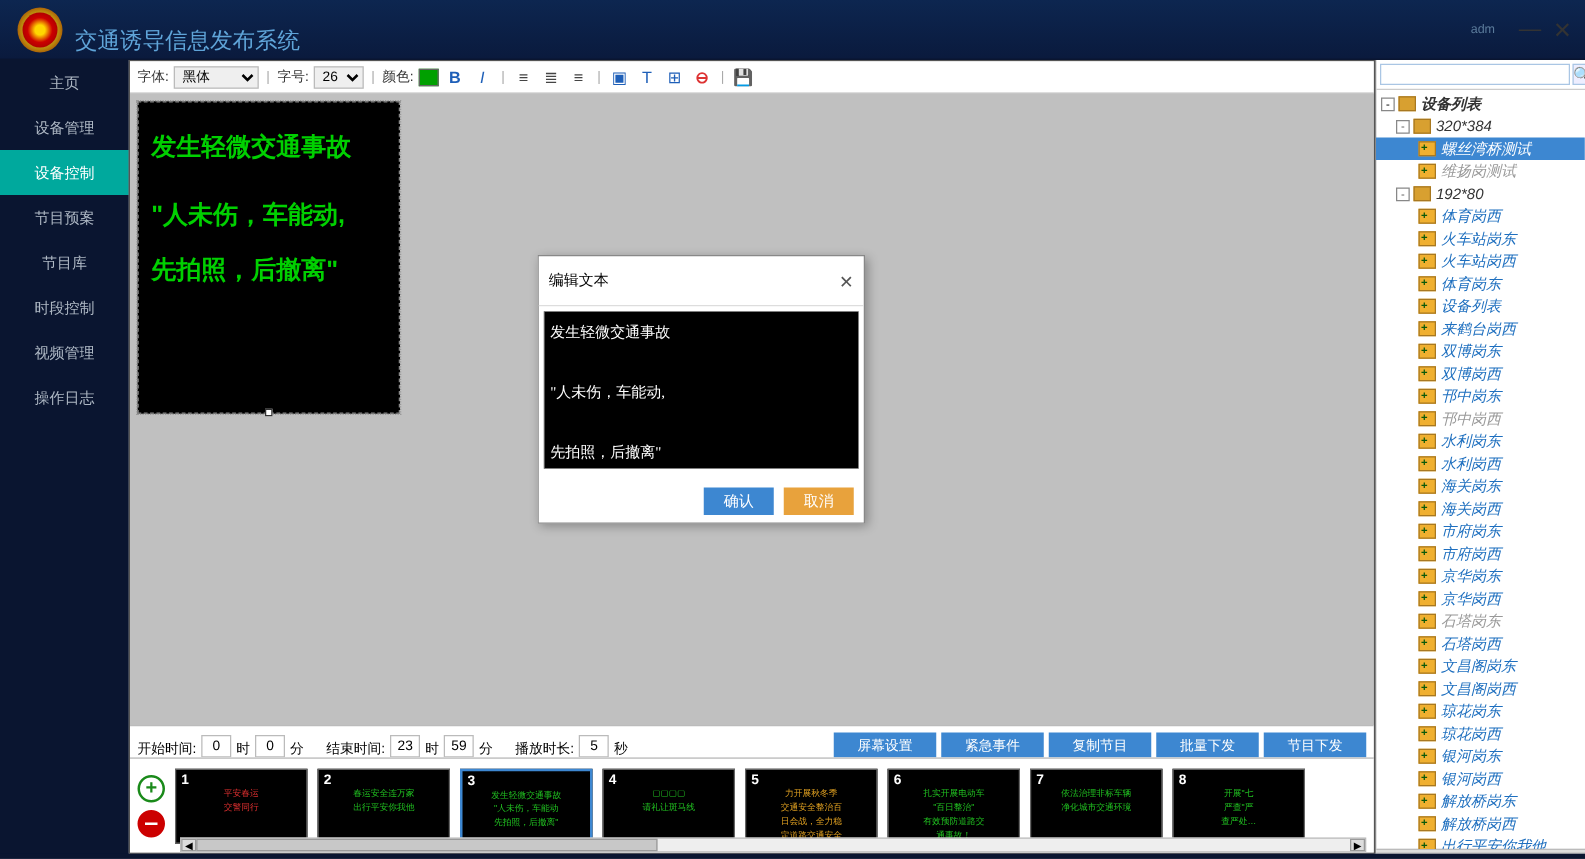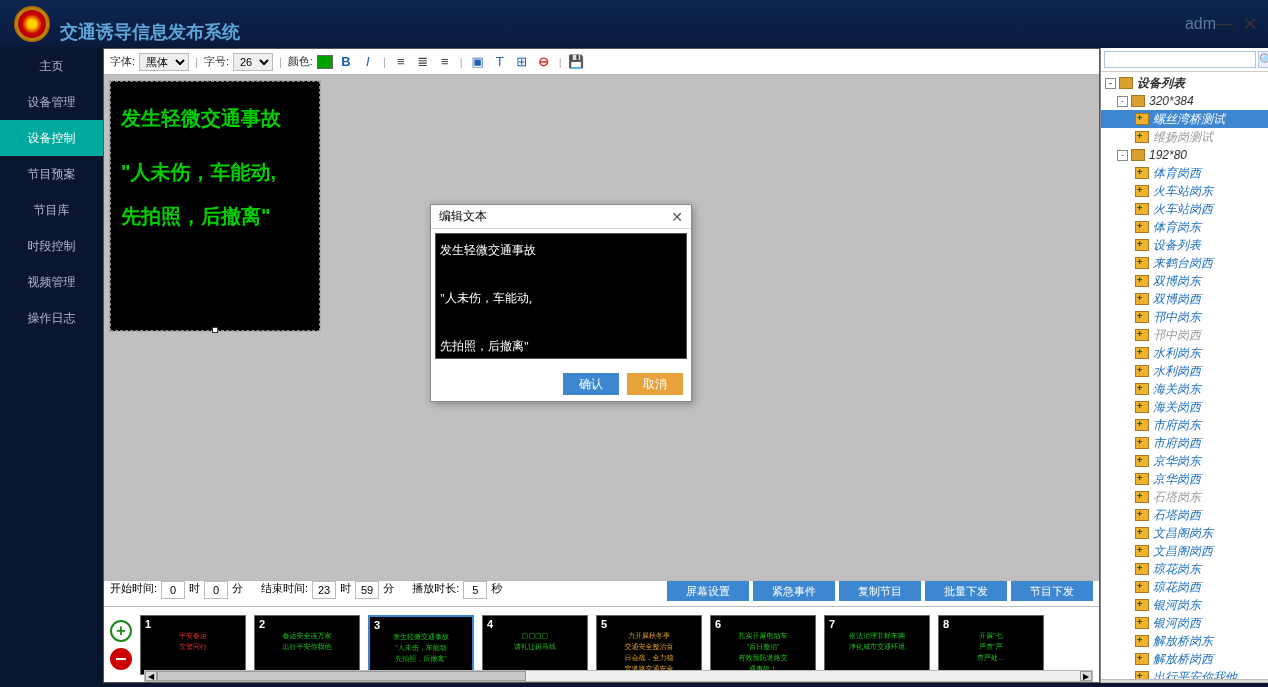--- a/index.html
+++ b/index.html
@@ -1,22 +1,22 @@
 <!DOCTYPE html>
 <html><head>
 <meta charset="utf-8">
 <style>
 * { margin: 0; padding: 0; box-sizing: border-box; font-family: "Microsoft YaHei", sans-serif; }
 body { width: 1268px; height: 687px; background: #0a1530; overflow: hidden; position: relative; }
 
 .header { height: 48px; background: linear-gradient(180deg, #0d2650 0%, #0a1a3d 100%); display: flex; align-items: center; padding: 0 14px; position: relative; border-bottom: 1px solid #0a1530; }
 .logo { width: 36px; height: 36px; border-radius: 50%; background: radial-gradient(circle, #d4af37 30%, #b8860b 60%, #8b0000 100%); margin-right: 10px; position: relative; }
 .logo::before { content: ""; position: absolute; inset: 4px; border-radius: 50%; background: radial-gradient(circle, #ffd700 20%, #cc0000 50%, #8b0000 100%); }
-.app-title { color: #5fa4d8; font-size: 18px; font-weight: bold; margin-top: 16px; }
-.header-user { position: absolute; right: 52px; color: #5a7a9a; font-size: 16px; }
+.app-title { color: #5fa4d8; font-size: 18px; font-weight: normal; margin-top: 16px; }
+.header-user { position: absolute; right: 72px; color: #5a7a9a; font-size: 10px; }
 .win-btns { position: absolute; right: 10px; display: flex; gap: 10px; }
 .win-btn { width: 16px; height: 16px; color: #333; font-size: 18px; cursor: pointer; display: flex; align-items: center; justify-content: center; }
 
 .sidebar { position: absolute; left: 0; top: 48px; bottom: 4px; width: 103px; background: #0a1530; }
 .sidebar-item { height: 36px; display: flex; align-items: center; justify-content: center; color: #aeb8c4; font-size: 12px; cursor: pointer; }
 .sidebar-item.active { background: #00a99d; color: #fff; text-align: right; }
 
 .main { position: absolute; left: 103px; top: 48px; right: 168px; bottom: 4px; background: #c0c0c0; display: flex; flex-direction: column; border: 1px solid #555; }
 
 .toolbar { height: 26px; background: #fff; border-bottom: 1px solid #bbb; display: flex; align-items: center; padding: 0 6px; font-size: 11px; gap: 4px; }
@@ -30,21 +30,21 @@
 .tb-btn.red { color: #d33; font-weight: bold; }
 .tb-btn.blue { color: #1e5fb8; }
 
 .canvas-area { flex: 1; background: #c0c0c0; position: relative; overflow: hidden; }
 .led-preview { position: absolute; left: 6px; top: 6px; width: 210px; height: 250px; background: #000; border: 1px dashed #888; }
 .led-preview.selected { outline: 1px dotted #999; }
 .led-text { color: #00d000; padding: 14px 10px; font-size: 20px; line-height: 2.2; font-family: SimHei; font-weight: bold; }
 .led-text .l1 { margin-bottom: 10px; }
 .resize-handle { position: absolute; bottom: -3px; left: 50%; transform: translateX(-50%); width: 6px; height: 6px; background: #fff; border: 1px solid #333; }
 
-.bottom-bar { height: 26px; background: #fff; border-top: 1px solid #bbb; display: flex; align-items: flex-start; padding: 0 6px; font-size: 11px; gap: 4px; }
+.bottom-bar { height: 26px; background: #fff; border-top: 1px solid #bbb; display: flex; align-items: flex-end; padding: 0 6px; font-size: 11px; gap: 4px; }
 .bb-input { width: 24px; height: 18px; border: 1px solid #bbb; font-size: 11px; text-align: center; }
 .bb-btn { height: 20px; padding: 0 19px; background: #3d87d1; color: #fff; border: none; font-size: 11px; cursor: pointer; }
 .bb-spacer { flex: 1; }
 
 .film-strip { height: 76px; background: #fff; border-top: 1px solid #bbb; display: flex; align-items: center; padding: 4px 6px; gap: 8px; overflow: hidden; position: relative; }
 .strip-ctrls { display: flex; flex-direction: column; gap: 6px; }
 .strip-btn { width: 22px; height: 22px; border-radius: 50%; border: 2px solid; display: flex; align-items: center; justify-content: center; font-size: 16px; font-weight: bold; cursor: pointer; }
 .strip-add { color: #1a8a1a; border-color: #1a8a1a; }
 .strip-del { color: #c00; border-color: #c00; background: #c00; }
 .strip-del::before { content: ""; width: 10px; height: 2px; background: #fff; }
@@ -74,21 +74,21 @@
 .tree-row.selected { background: #3d87d1; }
 .tree-row.selected .tree-label { color: #fff; }
 .tree-exp { width: 11px; height: 11px; border: 1px solid #888; margin-right: 3px; font-size: 9px; line-height: 9px; text-align: center; color: #555; }
 .tree-icon { width: 14px; height: 12px; margin-right: 4px; background: #d8a030; border: 1px solid #a87820; position: relative; }
 .tree-icon.device { background: #f0b030; }
 .tree-icon.device::before { content: "+"; position: absolute; left: 1px; top: -1px; font-size: 9px; color: #0a5a0a; font-weight: bold; }
 .tree-label { font-size: 12px; font-style: italic; }
 .tree-splitter { height: 4px; background: #ddd; border-top: 1px solid #bbb; border-bottom: 1px solid #bbb; }
 
 .modal { position: absolute; left: 430px; top: 204px; width: 262px; background: #fff; border: 1px solid #888; box-shadow: 2px 2px 8px rgba(0,0,0,0.3); }
-.modal-title { height: 24px; display: flex; align-items: center; padding: 0 8px; font-size: 12px; border-bottom: 1px solid #ddd; }
+.modal-title { height: 40px; display: flex; align-items: center; padding: 0 8px; font-size: 12px; border-bottom: 1px solid #ddd; }
 .modal-title-text { flex: 1; }
 .modal-close { font-size: 14px; cursor: pointer; color: #555; }
 .modal-body { padding: 4px; }
 .modal-textarea { width: 100%; height: 126px; background: #000; color: #fff; border: 1px solid #555; font-size: 12px; padding: 4px; font-family: SimSun; resize: none; line-height: 2; }
 .modal-footer { display: flex; justify-content: flex-end; gap: 8px; padding: 6px 8px; }
 .modal-btn { height: 22px; padding: 0 16px; border: none; font-size: 12px; cursor: pointer; color: #fff; }
 .modal-btn.ok { background: #3d87d1; }
 .modal-btn.cancel { background: #e8a23c; }
 
 .footer { position: absolute; left: 0; right: 0; bottom: 0; height: 4px; background: #0a1530; }
@@ -113,21 +113,21 @@
     <div class="sidebar-item">节目预案</div>
     <div class="sidebar-item">节目库</div>
     <div class="sidebar-item">时段控制</div>
     <div class="sidebar-item">视频管理</div>
     <div class="sidebar-item">操作日志</div>
   </div>
 
 <div class="main">
   <div class="toolbar">
     <span class="tb-label">字体:</span>
-    <select class="tb-select" style="width:50px"><option>黑体</option></select>
+    <select class="tb-select" style="width:68px"><option>黑体</option></select>
     <span class="tb-sep">|</span>
     <span class="tb-label">字号:</span>
     <select class="tb-select" style="width:40px"><option>26</option></select>
     <span class="tb-sep">|</span>
     <span class="tb-label">颜色:</span>
     <div class="tb-color" style="background:#00a000"></div>
     <div class="tb-btn bold">B</div>
     <div class="tb-btn italic">I</div>
     <span class="tb-sep">|</span>
     <div class="tb-btn">≡</div>

